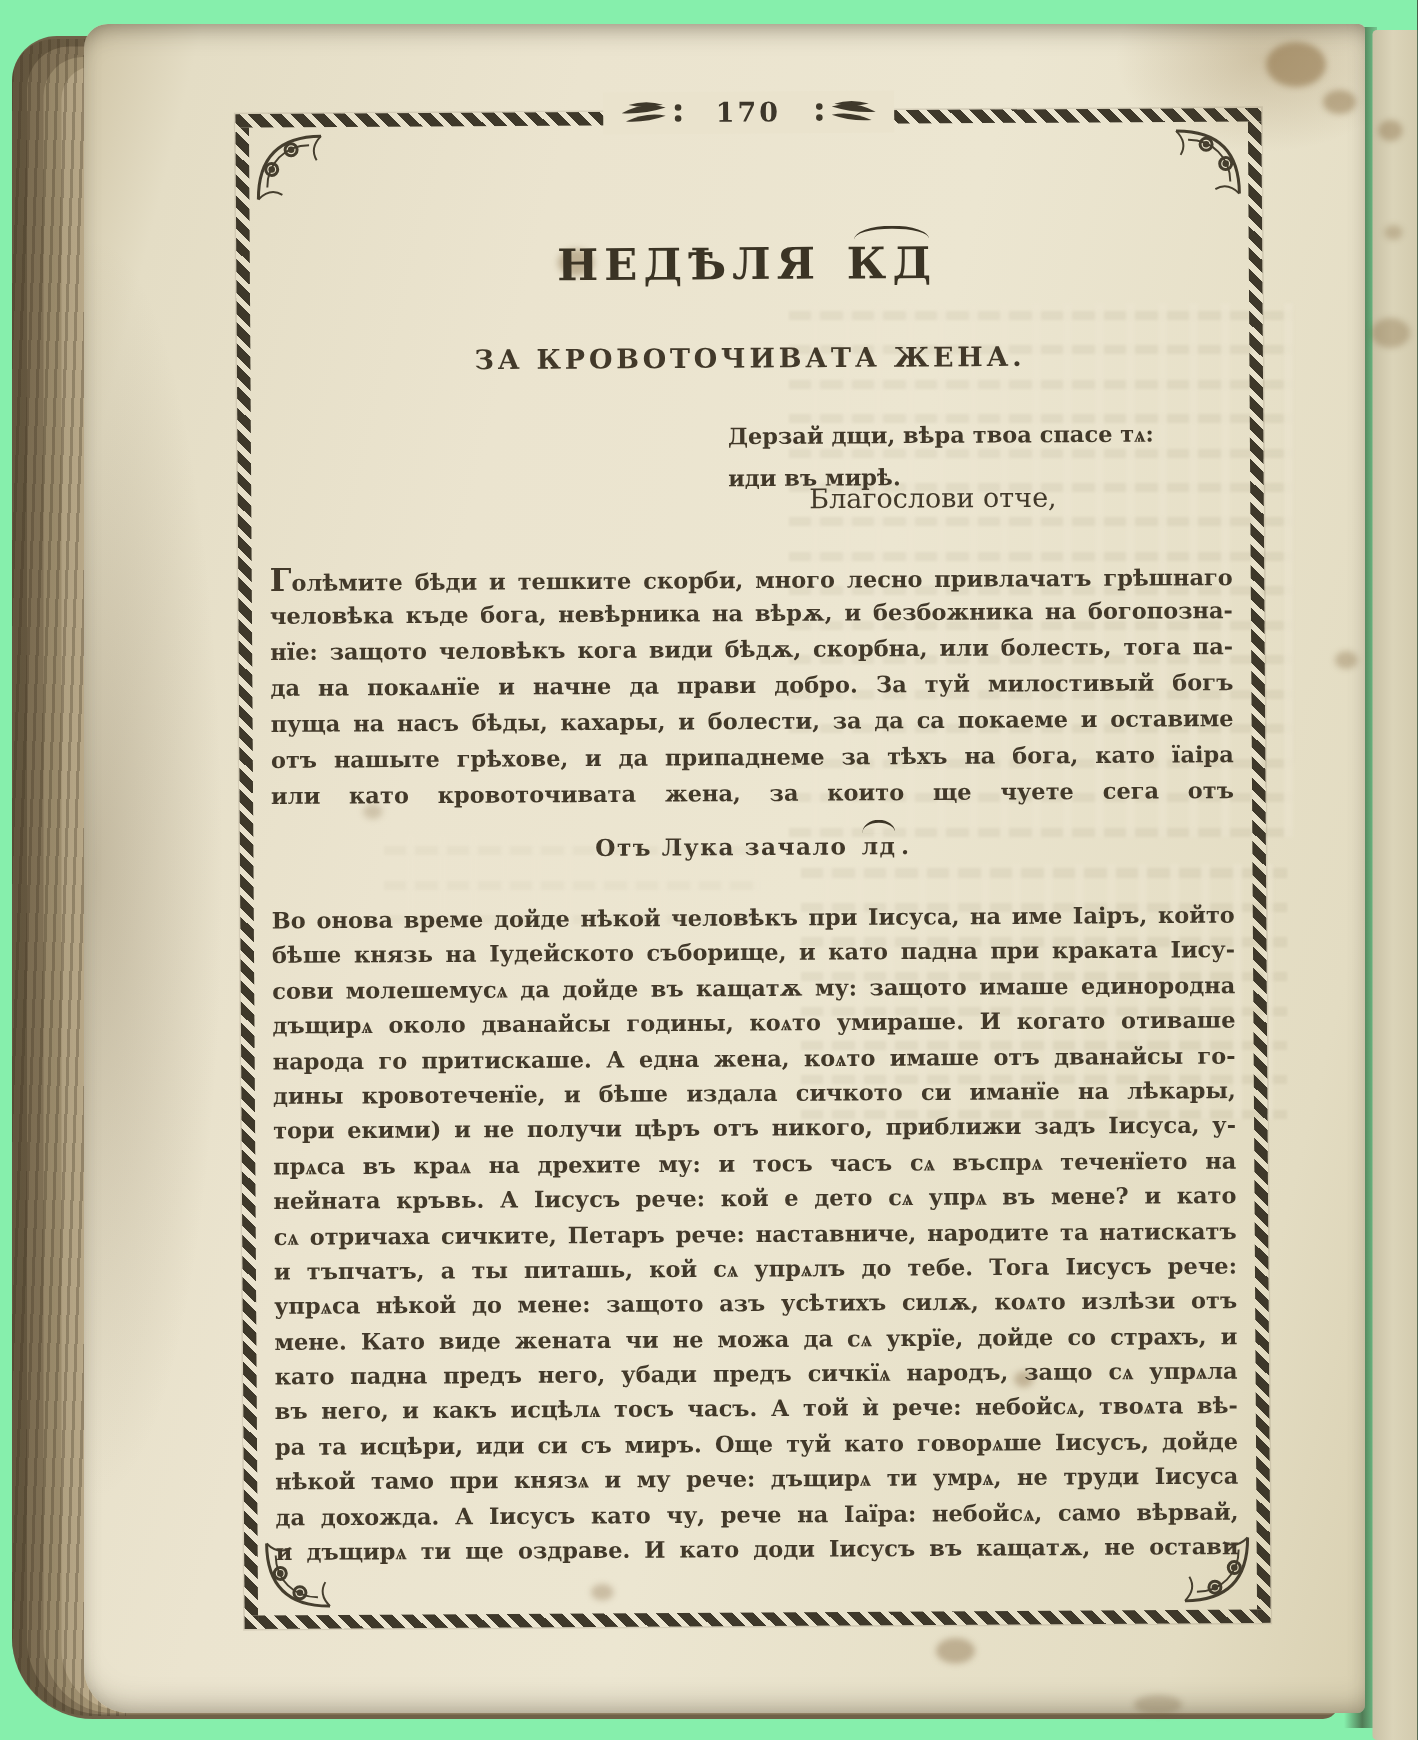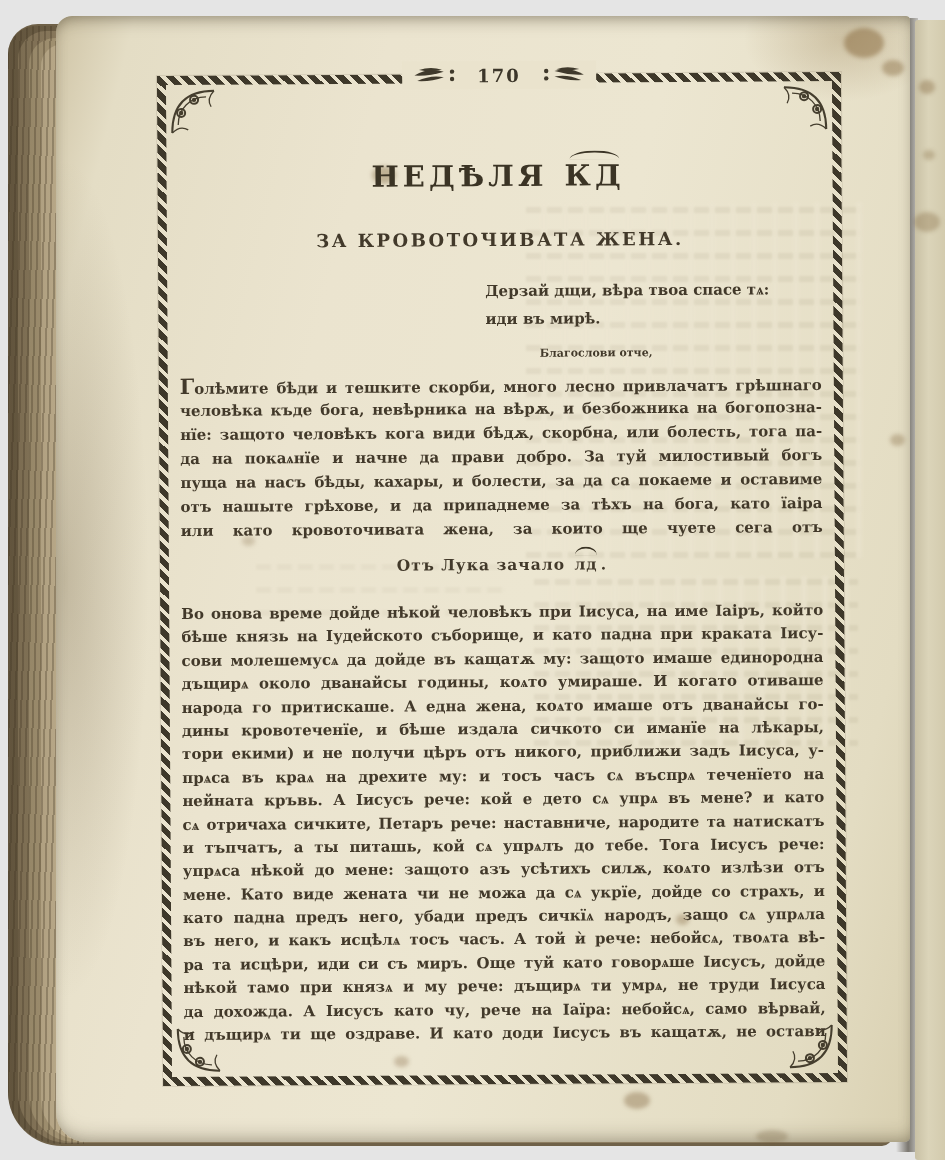--- a/index.html
+++ b/index.html
@@ -1,16 +1,16 @@
 <!DOCTYPE html>
 <html><head>
 <meta charset="utf-8">
 <style>
   html,body{margin:0;padding:0;background:#050505;}
-  .photo{position:relative;width:945px;height:1160px;background:#e5e5e5;overflow:hidden;
+  .photo{position:relative;width:945px;height:1160px;background:#86efac;overflow:hidden;
          font-family:"DejaVu Serif", serif;}
   
   .edge{position:absolute;}
   .e1{left:8px;top:24px;width:884px;height:1122px;background:#6f6148;border-radius:30px 8px 10px 54px;}
   .e2{left:18px;top:31px;width:878px;height:1112px;background:#8d7d60;border-radius:28px 8px 10px 50px;}
   .e3{left:29px;top:38px;width:874px;height:1104px;background:#a89877;border-radius:26px 8px 10px 46px;}
   .e4{left:41px;top:44px;width:868px;height:1096px;background:#c0b08f;border-radius:22px 8px 10px 40px;}
   .streaks{left:8px;top:26px;width:76px;height:1118px;border-radius:28px 0 0 52px;
     background:repeating-linear-gradient(92deg, rgba(62,50,32,.30) 0 2px, rgba(0,0,0,0) 2px 6px),
                linear-gradient(90deg, rgba(60,48,30,.25), rgba(0,0,0,0) 85%);
@@ -71,21 +71,21 @@
   .content{position:absolute;left:0;top:0;right:0;bottom:0;color:#42392a;}
   .abs{position:absolute;}
   .title{left:0;right:0;top:76px;text-align:center;font-size:29px;font-weight:bold;
          letter-spacing:4px;color:#3b3425;}
   .titlo{position:relative;padding:0 3px;}
   .titlo::after{content:"";position:absolute;left:12%;right:12%;top:-8px;height:7px;
      border-top:2.4px solid #3b3425;border-radius:50% 50% 0 0/100% 100% 0 0;}
   .subtitle{left:0;right:0;top:146px;text-align:center;font-size:18px;font-weight:bold;
             letter-spacing:2.5px;}
   .ep{left:318px;top:194px;font-size:15px;font-weight:bold;line-height:28px;white-space:nowrap;}
-  .blessing{left:372px;top:264px;font-size:11px;font-weight:bold;white-space:nowrap;}
+  .blessing{left:372px;top:240px;font-size:18px;font-weight:normal;white-space:nowrap;}
   .intro{left:12px;right:12px;top:290px;}
   .line{display:block;font-size:15px;font-weight:bold;line-height:24px;height:24px;
         overflow:hidden;text-align:justify;text-align-last:justify;word-spacing:1.5px;}
   .intro .line:first-child::first-letter{font-size:1.4em;}
   .ghead{left:0;right:0;top:472px;text-align:center;font-size:15.5px;font-weight:bold;
          letter-spacing:1px;}
   .gospel{left:12px;right:12px;top:518px;}
   .gospel .line{line-height:23.4px;height:23.4px;}
 </style>
 </head>

